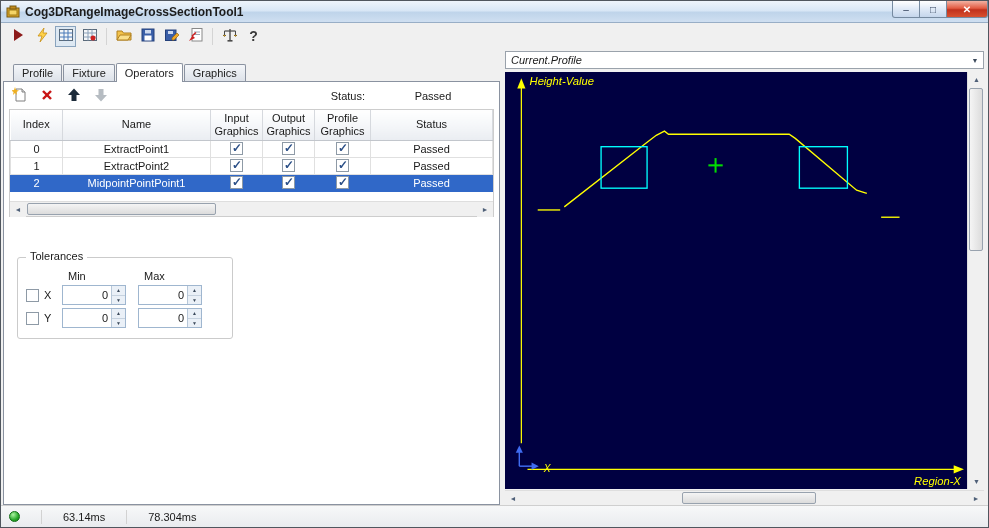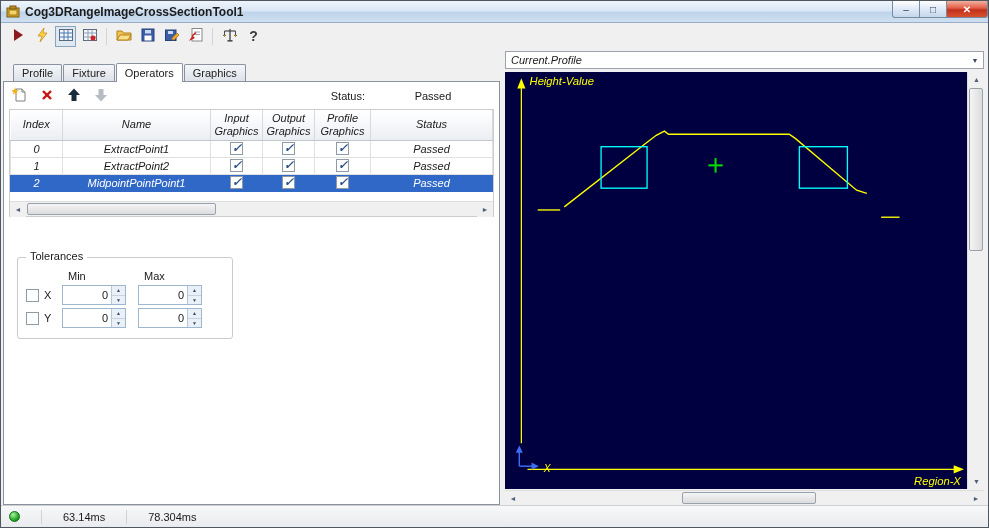--- a/index.html
+++ b/index.html
@@ -43,21 +43,21 @@
 
   
   .mini-toolbar { height:22px; display:flex; align-items:center; gap:9px; padding:0 2px; }
   .mini-btn { width:18px; height:18px; display:flex; align-items:center; justify-content:center; }
   .status-label { margin-left:auto; color:#1a1a1a; }
   .status-value { width:118px; text-align:center; }
 
   
   .grid-wrap { margin-top:2px; height:108px; border:1px solid #cdcdcd; display:flex; flex-direction:column; background:#fff; }
   .grid-scroll-area { flex:1; overflow:hidden; }
-  table.op-grid { width:100%; border-collapse:collapse; table-layout:fixed;font-style:italic; }
+  table.op-grid { width:100%; border-collapse:collapse; table-layout:fixed; }
   table.op-grid th { height:30px; font-weight:normal; text-align:center; white-space:pre-line; line-height:13px;
     background:linear-gradient(#ffffff,#f3f5f8 60%,#eaedf2); border-right:1px solid #d6d9de; border-bottom:1px solid #c2c6cc; padding:0; }
   table.op-grid td { height:17px; text-align:center; border:1px solid #e0e0e0; padding:0 2px; background:#fff; }
   table.op-grid tr.sel td { background:#3068c8; color:#fff; border-color:#3068c8; }
   .cb { width:13px; height:13px; border:1px solid #8e9aa6; background:#fff; display:inline-block; position:relative; vertical-align:middle; }
   .cb[data-checked="true"]::after { content:"\2713"; position:absolute; left:1px; top:-2px; font-size:12px; font-weight:bold; color:#2b4f87; }
 
   
   .hscroll { height:15px; display:flex; background:#f0f0f0; border-top:1px solid #dedede; }
   .hscroll .sb-btn, .vscroll .sb-btn { width:16px; height:15px; display:flex; align-items:center; justify-content:center;

